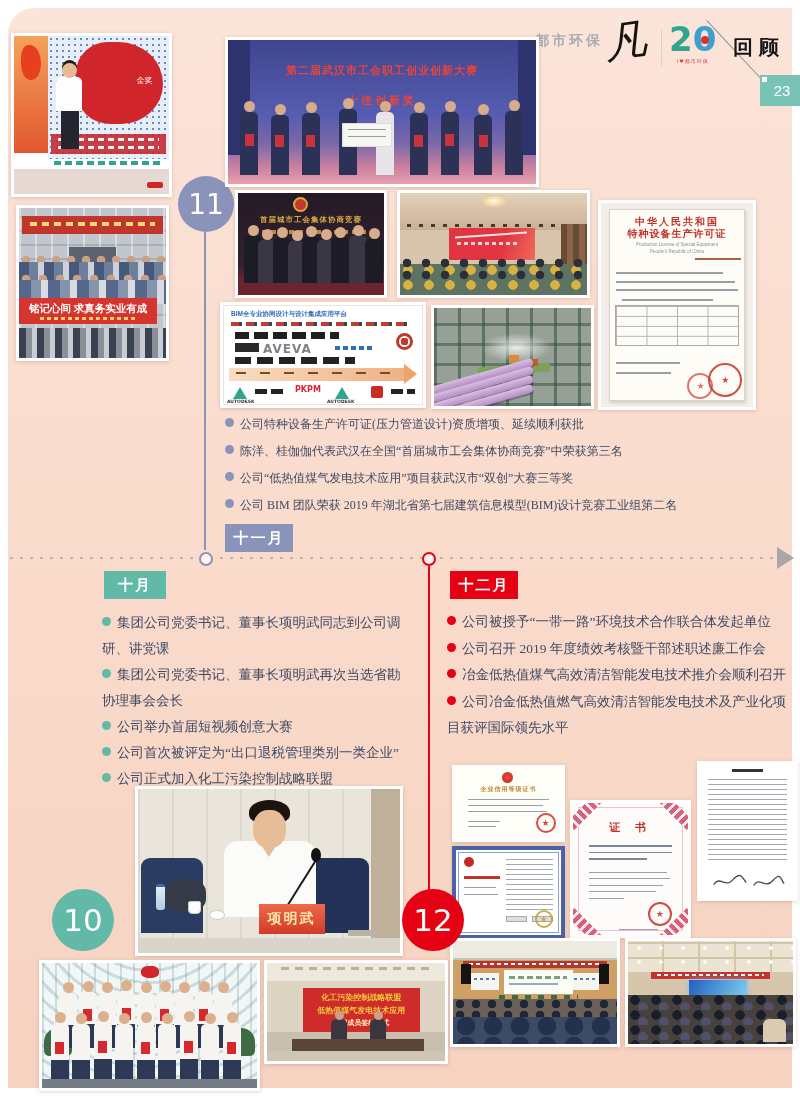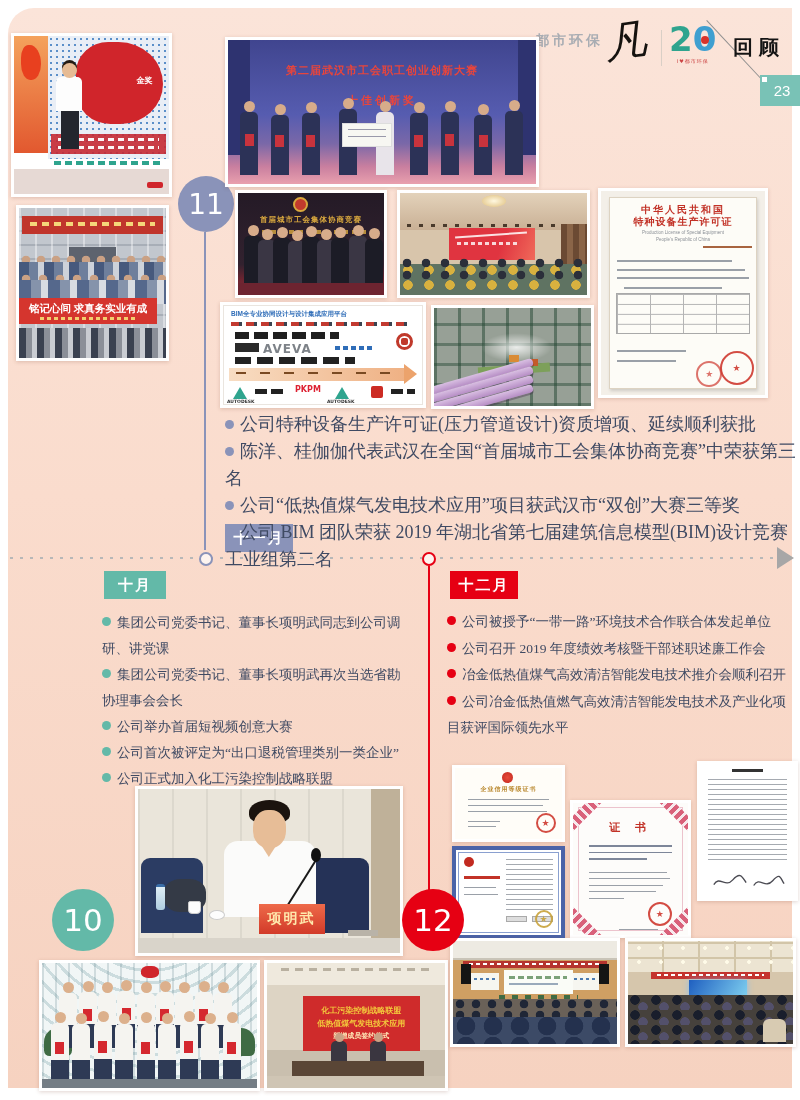--- a/index.html
+++ b/index.html
@@ -41,21 +41,21 @@
   .b12{left:394px;top:881px;width:62px;height:62px;background:#e60013;font-size:31px;z-index:5;}
   .mlabel{color:#fff;font-weight:bold;font-size:15px;letter-spacing:2px;display:flex;align-items:center;justify-content:center;}
   .ml-nov{left:217px;top:516px;width:68px;height:28px;background:#8a93b9;}
   .ml-oct{left:96px;top:563px;width:62px;height:28px;background:#63b9a8;}
   .ml-dec{left:442px;top:563px;width:68px;height:28px;background:#e60013;}
 
   
   .list{position:absolute;color:#3f4a63;font-family:"Liberation Serif","DejaVu Serif",serif;}
   .li{position:relative;}
   .dot{display:inline-block;width:9px;height:9px;border-radius:50%;margin-right:6px;vertical-align:1px;}
-  .l-nov{left:217px;top:403px;width:572px;font-size:18px;line-height:27px;}
+  .l-nov{left:217px;top:403px;width:572px;font-size:12px;line-height:27px;}
   .l-oct{left:94px;top:602px;width:310px;font-size:13.5px;line-height:26px;}
   .l-dec{left:439px;top:601px;width:348px;font-size:13.5px;line-height:26.5px;}
   .l-nov .dot{background:#8a93b9;} .l-oct .dot{background:#63b9a8;} .l-dec .dot{background:#e60013;}
 
   
   .ph{position:absolute;background:#fff;border:3px solid #fff;box-shadow:0 1px 4px rgba(120,60,40,.22);overflow:hidden;box-sizing:border-box;}
   .ph *{position:absolute;box-sizing:border-box;}
   .person{bottom:6%;width:18px;height:46%;background:#2c3257;border-radius:5px 5px 0 0;}
   .person::before{content:"";position:absolute;top:-11px;left:4px;width:11px;height:11px;border-radius:50%;background:#d7ac8a;}
   .person.red-book::after{content:"";position:absolute;top:34%;left:24%;width:9px;height:12px;background:#c8333d;}
@@ -65,21 +65,21 @@
   .heads{background-image:radial-gradient(circle at 7px 5px,#caa184 4px,transparent 4.6px);background-size:15px 12px;}
   .dashes{background:repeating-linear-gradient(90deg,rgba(255,255,255,.95) 0 6px,transparent 6px 10px);}
   .seal{border:2px solid #cf3a30;border-radius:50%;opacity:.9;display:flex;align-items:center;justify-content:center;color:#cf3a30;font-size:9px;}
   .ln{background:#9aa0a8;height:2px;}
   .txtlines{background:repeating-linear-gradient(0deg,#8f959d 0 1px,transparent 1px 5px);opacity:.8;}
 
   
   .p-speaker{left:3px;top:25px;width:161px;height:164px;}
   .sp-screen{left:22%;top:0;width:78%;height:78%;background-color:#e9eef6;
     background-image:radial-gradient(circle,#5b8fc9 1.2px,transparent 1.4px);background-size:6px 6px;}
-  .sp-blob{left:40%;top:4%;width:56%;height:52%;background:#d0252b;border-radius:42% 58% 55% 45%;font-weight:bold;}
+  .sp-blob{left:40%;top:4%;width:56%;height:52%;background:#d0252b;border-radius:42% 58% 55% 45%;}
   .sp-blob span{right:12%;top:40%;color:#fff;font-size:8px;position:absolute;}
   .sp-redband{left:24%;top:62%;width:74%;height:13%;background:rgba(197,41,52,.9);}
   .sp-redband .dashes{left:6%;top:20%;width:88%;height:3px;} .sp-redband .d2{top:60%;}
   .sp-teal{left:26%;top:79%;width:70%;height:4px;background:repeating-linear-gradient(90deg,#2fa48e 0 7px,transparent 7px 11px);}
   .sp-poster{left:0;top:0;width:22%;height:74%;background:linear-gradient(180deg,#f4a25c,#e2582f);}
   .sp-poster i{position:absolute;left:20%;top:8%;width:60%;height:30%;background:#e8401f;border-radius:40% 60% 50% 50%;}
   .sp-floor{left:0;bottom:0;width:100%;height:16%;background:#e6d9d4;}
   .sp-man-head{left:31%;top:17%;width:15px;height:15px;border-radius:50%;background:#e6bb94;box-shadow:0 -3px 0 0 #241a12;}
   .sp-man-body{left:27%;top:26%;width:26px;height:34px;background:#fdfdfd;border-radius:5px 5px 0 0;}
   .sp-man-legs{left:30%;top:46%;width:18px;height:40px;background:#23262e;}
@@ -129,21 +129,21 @@
   .br-wall{left:0;top:36%;width:100%;height:36%;background:#d8c5ab;}
   .br-screen{left:26%;top:34%;width:46%;height:32%;background:linear-gradient(110deg,#e03440 60%,#f06a5a 100%);}
   .br-screen i{position:absolute;left:8%;top:18%;width:84%;height:2px;background:rgba(255,255,255,.85);transform:rotate(-4deg);}
   .br-screen em{position:absolute;left:10%;top:45%;width:70%;height:3px;background:repeating-linear-gradient(90deg,rgba(255,255,255,.8) 0 4px,transparent 4px 7px);}
   .br-pill{right:0;top:30%;width:14%;height:42%;background:repeating-linear-gradient(90deg,#6b4a33 0 6px,#8a6548 6px 12px);}
   .br-tables{left:0;bottom:0;width:100%;height:30%;background-color:#5f7362;
     background-image:radial-gradient(circle at 8px 6px,#d8b13f 4.5px,transparent 5px);background-size:21px 15px;}
   .br-aud{left:0;bottom:14%;width:100%;height:22%;background-image:radial-gradient(circle at 7px 5px,#2b2f3a 4px,transparent 4.6px);background-size:19px 12px;}
 
   
-  .p-license{left:590px;top:180px;width:170px;height:210px;background:#f3efe8;}
+  .p-license{left:590px;top:192px;width:158px;height:210px;background:#f3efe8;}
   .lic-paper{left:5%;top:3%;width:90%;height:94%;background:#fdfcf7;border:1px solid #ddd3c2;box-shadow:1px 2px 3px rgba(0,0,0,.15);}
   .lic-t1{left:0;top:6%;width:100%;text-align:center;color:#c23227;font-size:10px;font-weight:bold;letter-spacing:2px;font-family:"Liberation Serif",serif;}
   .lic-t2{left:0;top:12%;width:100%;text-align:center;color:#c23227;font-size:10px;font-weight:bold;letter-spacing:1px;font-family:"Liberation Serif",serif;}
   .lic-en{left:0;width:100%;text-align:center;color:#8b9097;font-size:4.5px;}
   .lic-no{right:8%;top:27%;width:30%;height:2px;background:#a8643f;}
   .lic-table{left:9%;top:50%;width:82%;height:20%;border:1px solid #a9a9a9;
     background-image:linear-gradient(#b5b5b5 1px,transparent 1px),linear-gradient(90deg,#b5b5b5 1px,transparent 1px);
     background-size:25% 25.5%;}
   .lic-s1{right:7%;bottom:5%;width:34px;height:34px;}
   .lic-s2{right:26%;bottom:4%;width:26px;height:26px;opacity:.7;}
@@ -223,21 +223,21 @@
 
   
   .p-choir{left:31px;top:952px;width:221px;height:131px;}
   .ch-bg{inset:0;background:repeating-radial-gradient(circle at 50% -60%,#f1f6f6 0 9px,#ccdcde 9px 12px);}
   .ch-mull{inset:0;background:repeating-linear-gradient(90deg,rgba(90,125,135,.22) 0 2px,transparent 2px 13px);}
   .ch-flag{left:46%;top:2%;width:18px;height:12px;background:#d0252b;border-radius:40%;}
   .ch-tree{bottom:26%;width:13%;height:22%;background:#3f6b44;border-radius:50% 50% 20% 20%;}
   .ch-base{left:0;bottom:0;width:100%;height:7%;background:#747d85;}
 
   
-  .p-signing{left:256px;top:952px;width:184px;height:131px;}
+  .p-signing{left:256px;top:952px;width:184px;height:104px;}
   .sg-wall{inset:0;background:linear-gradient(180deg,#efe9dd 0 18%,#ddd4c4 18% 70%,#c9bfae 70% 100%);}
   .sg-vent{left:8%;top:4%;width:84%;height:3px;background:repeating-linear-gradient(90deg,#b9b0a0 0 8px,transparent 8px 14px);}
   .sg-screen{left:20%;top:26%;width:66%;height:44%;background:#cf2b2b;display:flex;flex-direction:column;align-items:center;justify-content:center;gap:2px;}
   .sg-screen span{position:static;font-weight:bold;font-family:"Liberation Serif",serif;white-space:nowrap;}
   .sg-l1,.sg-l2{color:#f3c83c;font-size:8px;} .sg-l3{color:#ffe9b8;font-size:7px;}
   .sg-table{left:14%;bottom:10%;width:74%;height:12%;background:#5a4636;}
   .sg-fig{bottom:20%;width:16px;height:22px;background:#3a3640;border-radius:5px 5px 0 0;}
   .sg-fig::before{content:"";position:absolute;top:-8px;left:4px;width:9px;height:9px;border-radius:50%;background:#caa184;}
   .sg-floor{left:0;bottom:0;width:100%;height:10%;background:#cfc5b4;}
 

